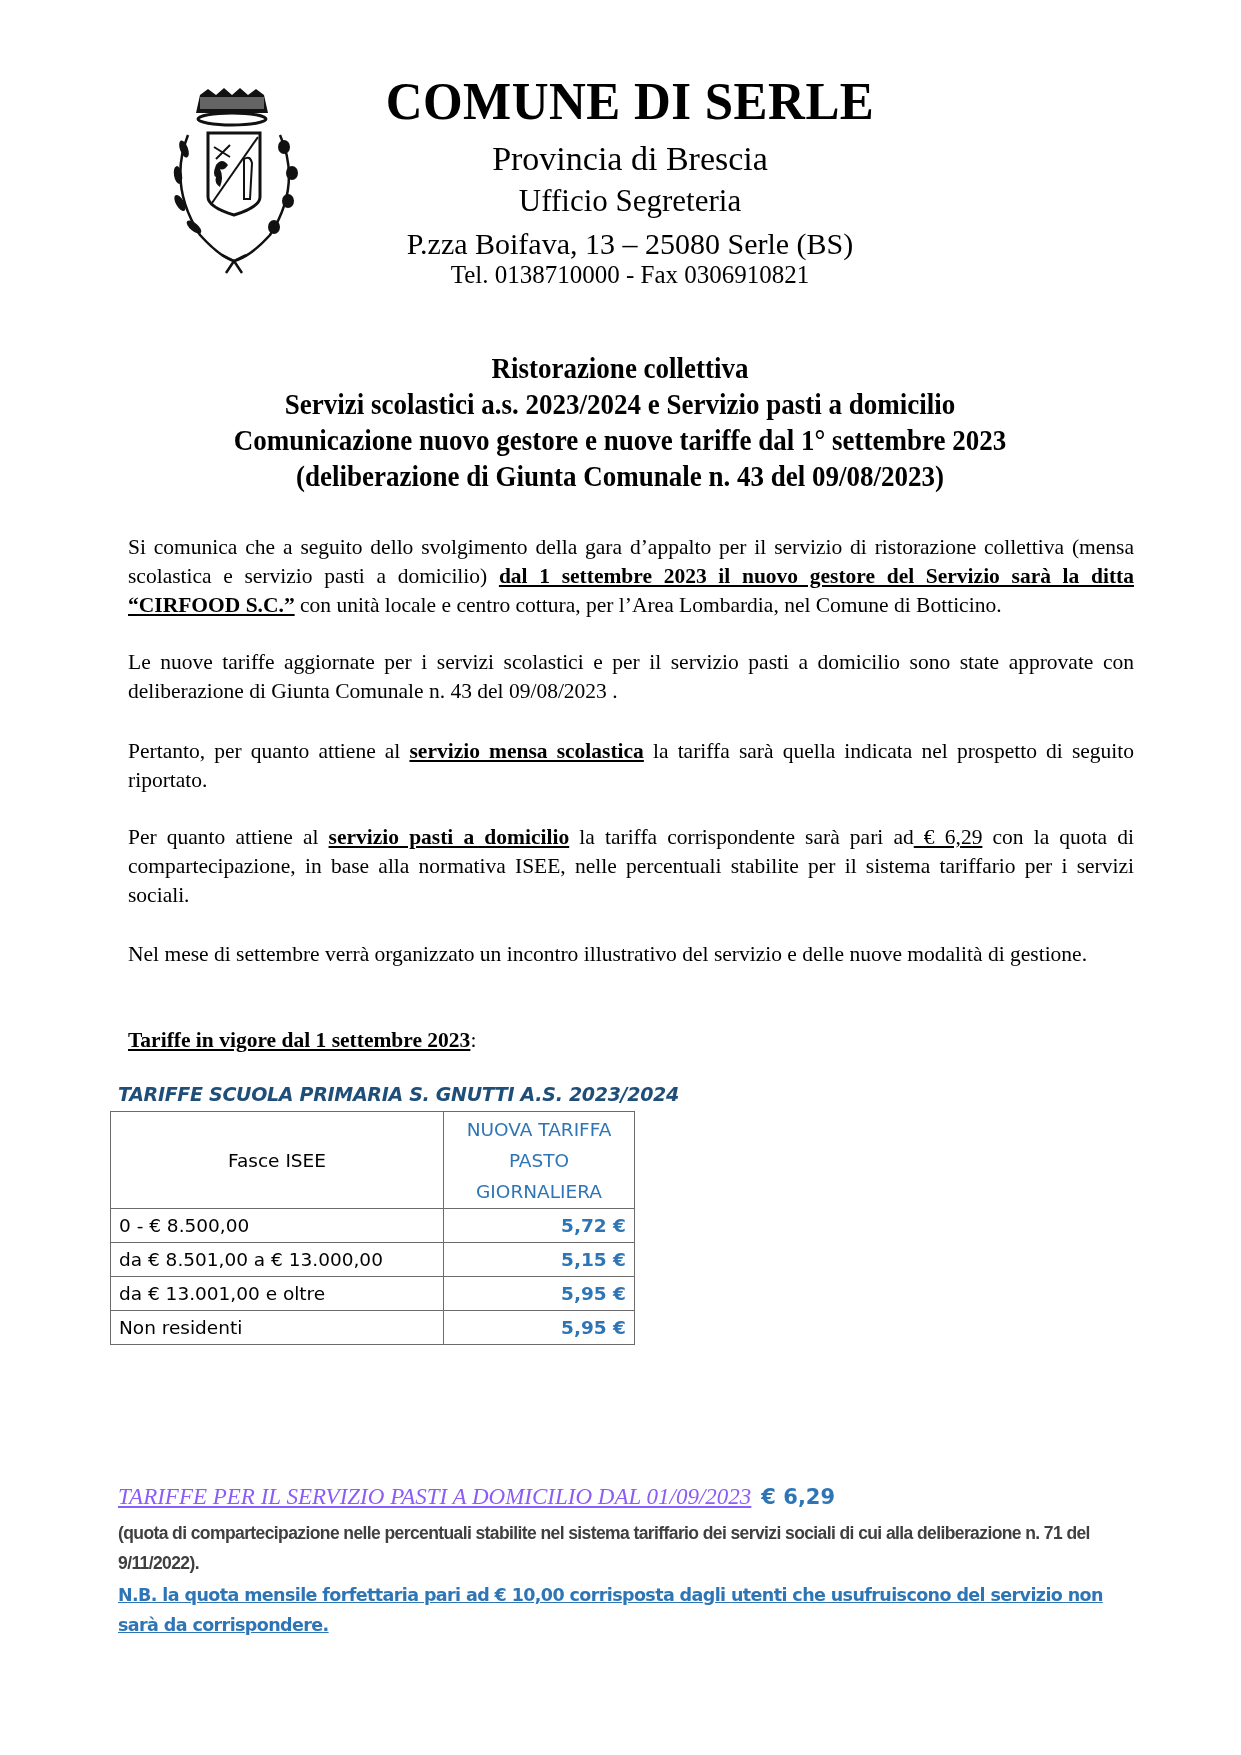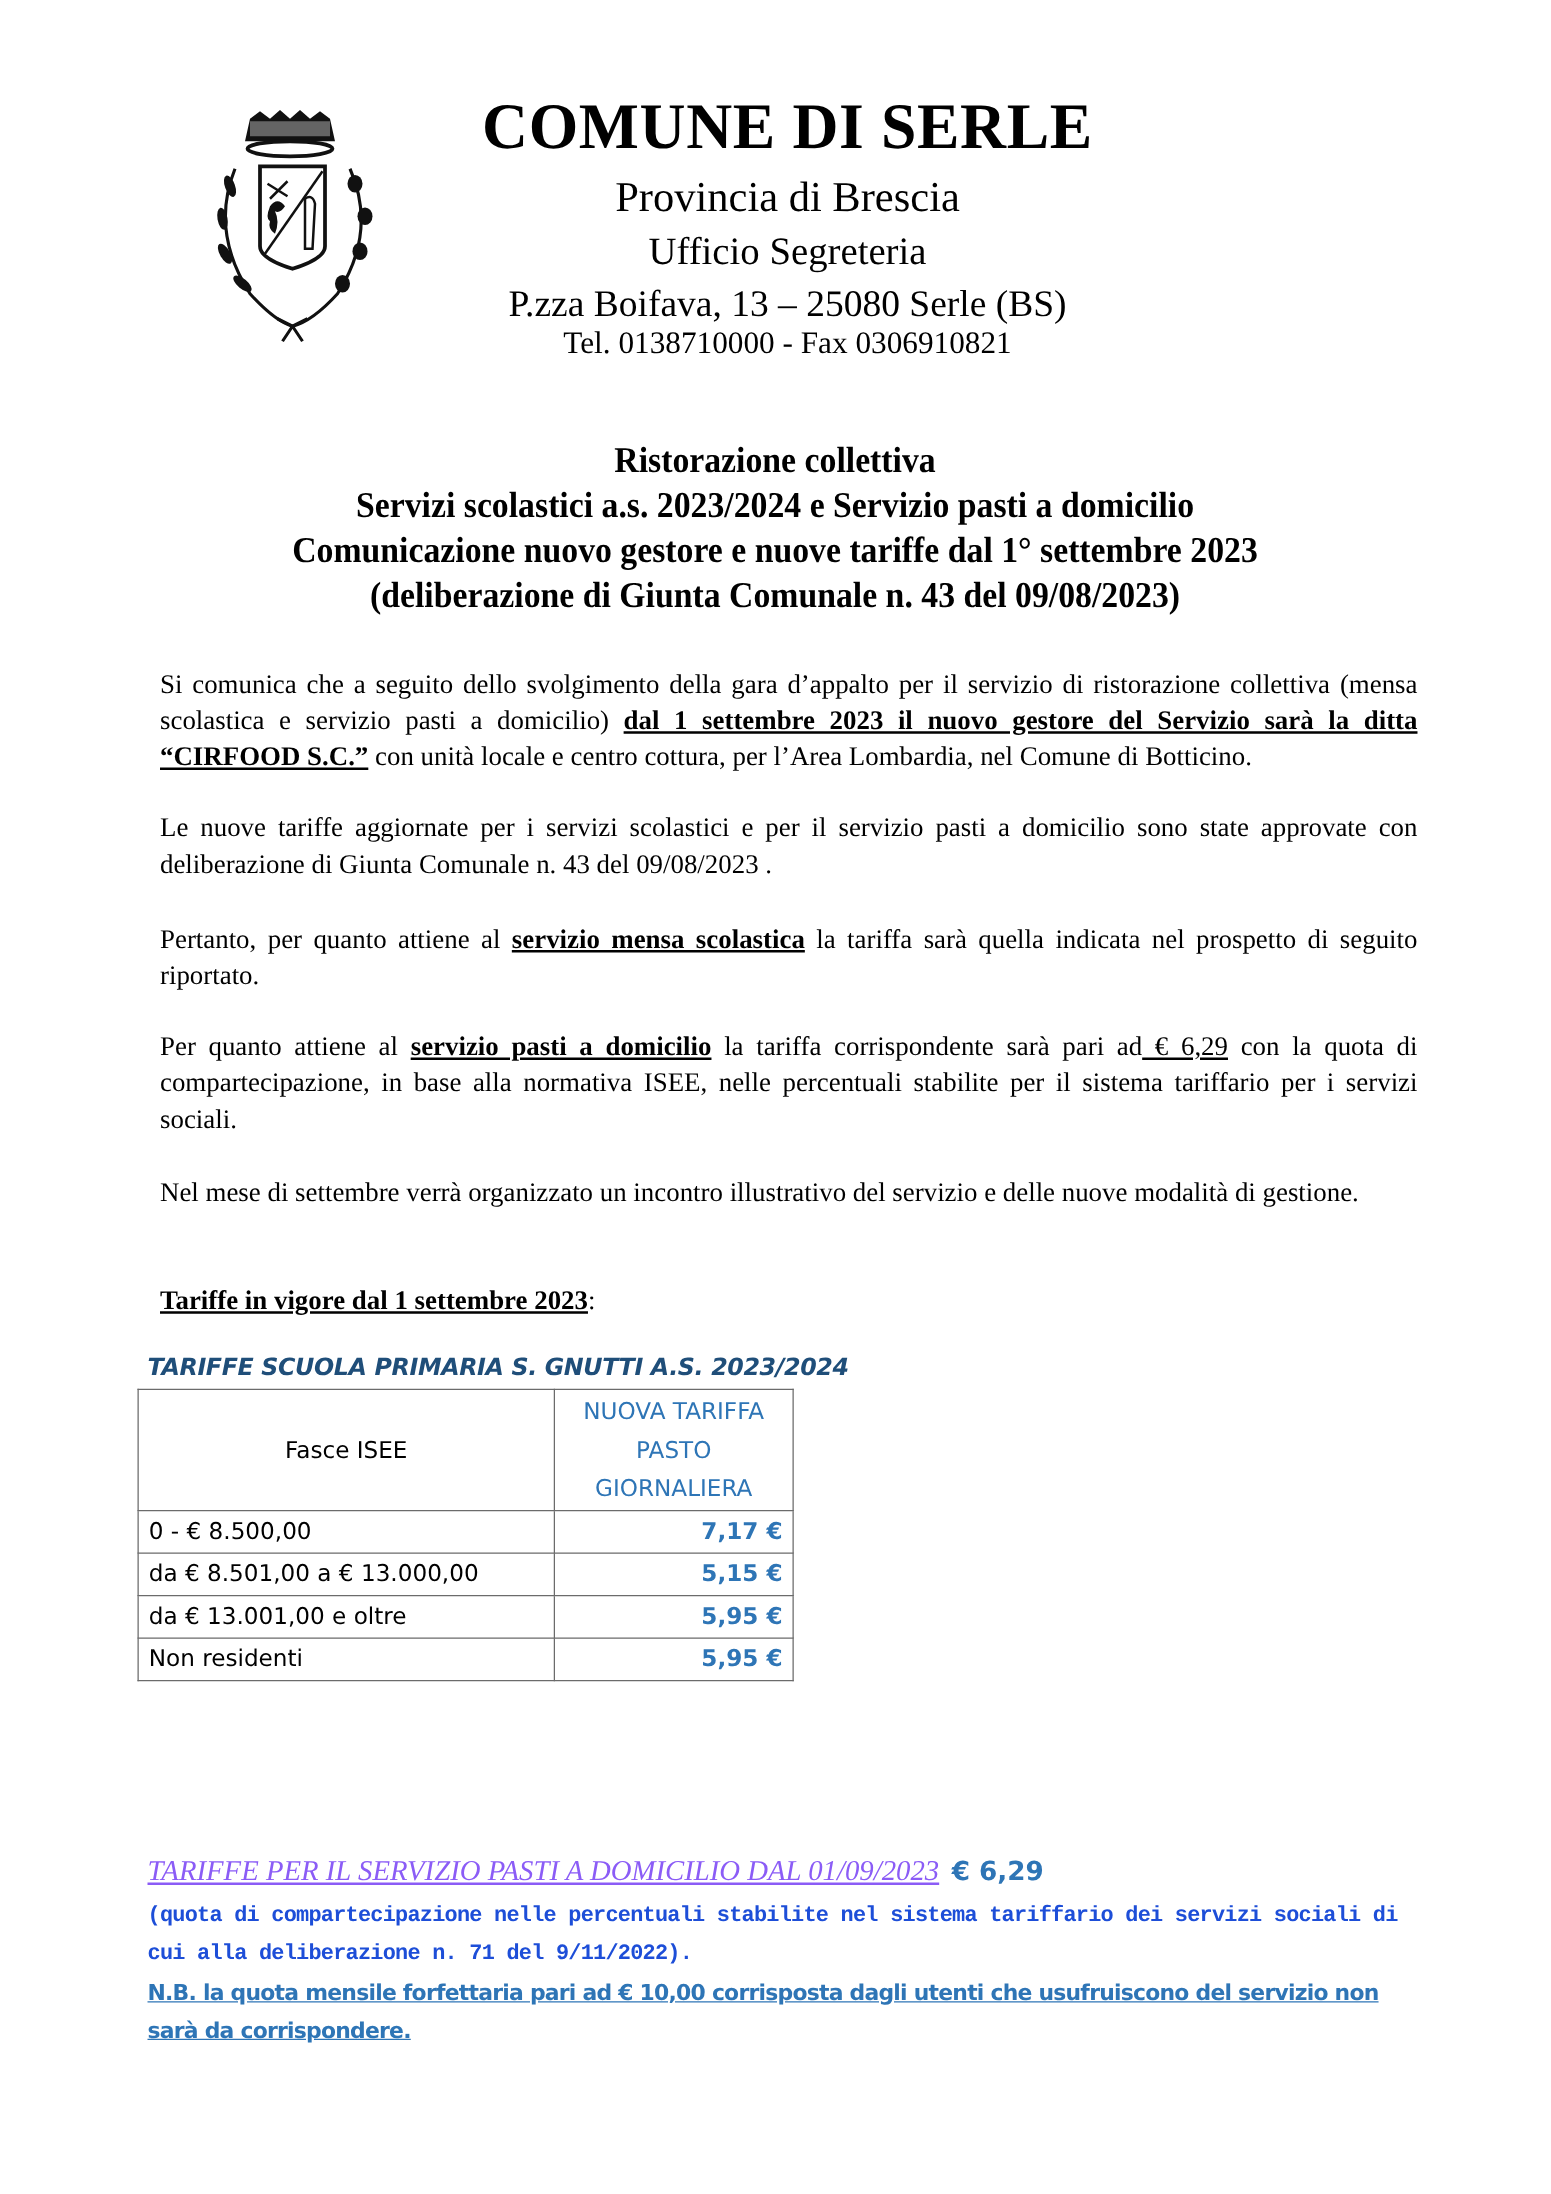--- a/index.html
+++ b/index.html
@@ -43,22 +43,22 @@
     th.col-tariffa { width: 174px; text-align: center; color: #2E75B6; font-weight: bold; line-height: 31px; padding: 0 6px; }
     table.tariffs td { height: 33px; }
     td.fascia { color: #000; }
     td.prezzo { color: #2E75B6; font-weight: bold; text-align: right; padding-right: 6px; }
 
     
     .home-head { position: absolute; left: 118px; top: 1484px; }
     .home-label { font-family: "Liberation Serif", serif; font-style: italic; font-size: 23px; color: #8b5cf6;
       text-decoration: underline; }
     .home-price { font-family: "DejaVu Sans", sans-serif; font-weight: bold; font-size: 21px; color: #2E75B6; margin-left: 10px; }
-    .home-note { position: absolute; left: 118px; top: 1518px; width: 1020px; font-family: Liberation Mono, monospace;
-      font-weight: bold; font-size: 17.5px; line-height: 30px; color: #1d4ed8; letter-spacing: -0.6px; }
+    .home-note { position: absolute; left: 118px; top: 1518px; width: 1020px; font-family: Liberation Sans, sans-serif;
+      font-weight: bold; font-size: 17.5px; line-height: 30px; color: #404040; letter-spacing: -0.6px; }
     .home-nb { position: absolute; left: 118px; top: 1580px; width: 1020px; font-family: "DejaVu Sans", sans-serif;
       font-weight: bold; font-size: 17.5px; line-height: 30px; color: #2E75B6; text-decoration: underline; letter-spacing: -0.6px; }
   </style>
 </head>
 <body>
 
 <div class="crest">
   <svg width="150" height="190" viewBox="0 0 150 190">
 
     <path d="M40 10 L48 4 L56 10 L64 3 L72 10 L80 3 L88 10 L96 4 L104 10 L108 28 L36 28 Z" fill="#111"></path>
@@ -117,21 +117,21 @@
 <table class="tariffs">
   <thead>
     <tr>
       <th class="col-fasce">Fasce ISEE</th>
       <th class="col-tariffa">NUOVA TARIFFA PASTO GIORNALIERA</th>
     </tr>
   </thead>
   <tbody>
     <tr>
       <td class="fascia">0 - € 8.500,00</td>
-      <td class="prezzo">7,17 €</td>
+      <td class="prezzo">5,72 €</td>
     </tr>
     <tr>
       <td class="fascia">da € 8.501,00 a € 13.000,00</td>
       <td class="prezzo">5,15 €</td>
     </tr>
     <tr>
       <td class="fascia">da € 13.001,00 e oltre</td>
       <td class="prezzo">5,95 €</td>
     </tr>
     <tr>

